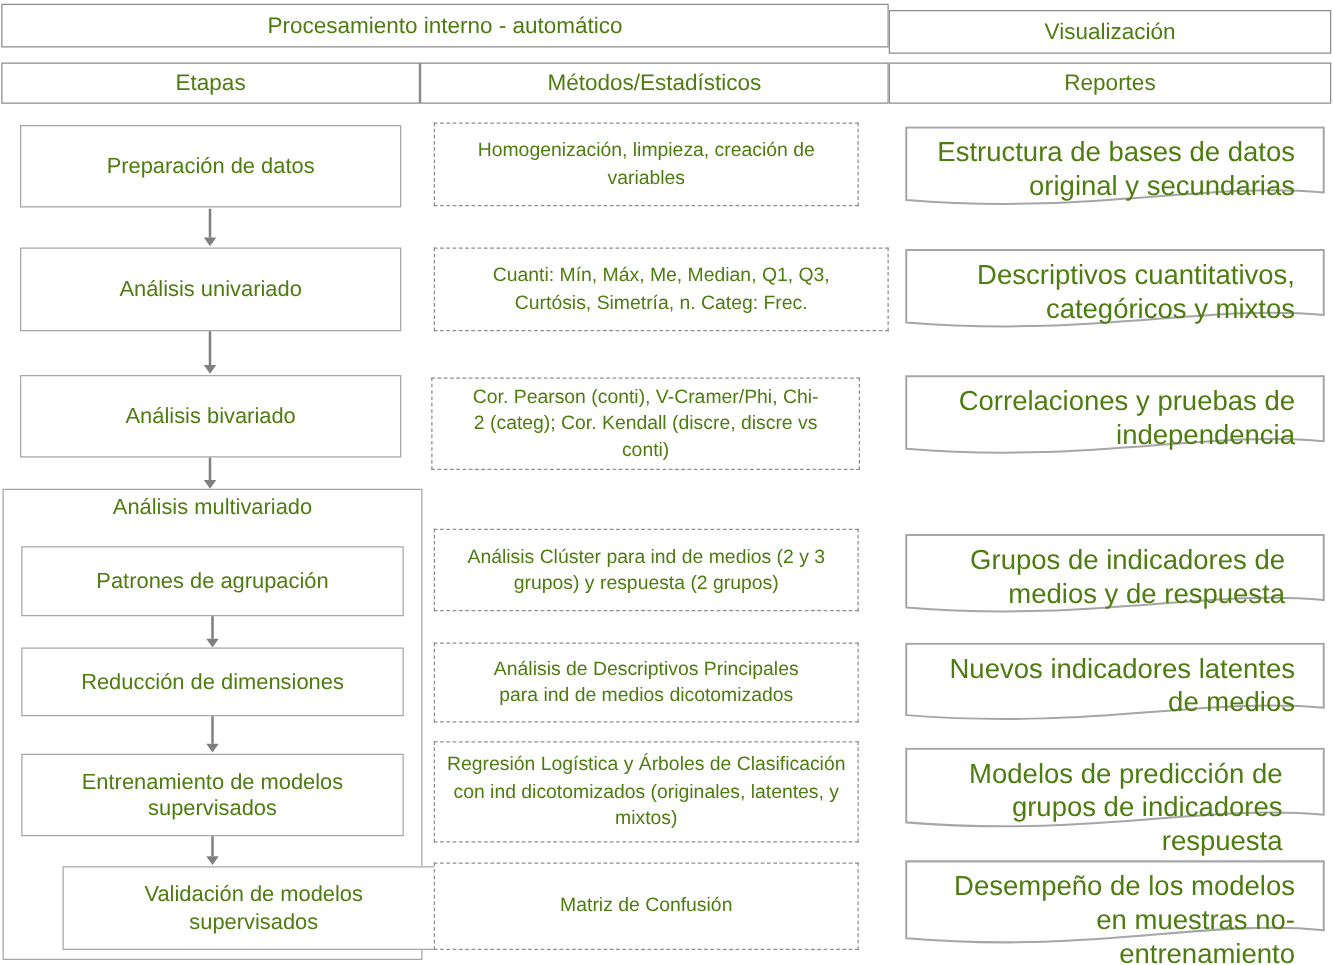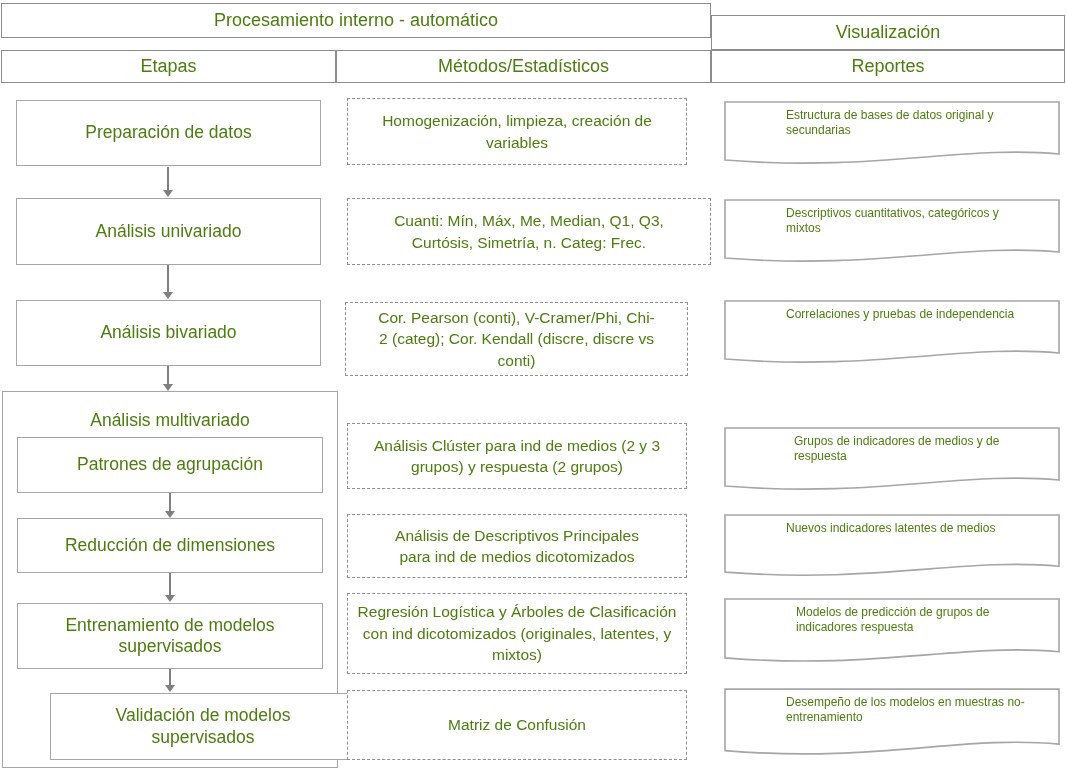--- a/index.html
+++ b/index.html
@@ -9,40 +9,40 @@
   }
   .canvas * { box-sizing:border-box; }
 
   
   .hdr {
     position:absolute; background:#fff; border:1.5px solid #8c8c8c;
     display:flex; align-items:center; justify-content:center;
     font-size:18px; white-space:nowrap;
   }
   #h1a { left:1px;   top:3px;  width:710px; height:35px; }
-  #h1b { left:711px; top:15px;  width:354px; height:35px; }
+  #h1b { left:711px; top:8px;  width:354px; height:35px; }
   #h2a { left:1px;   top:50px; width:335px; height:33px; }
   #h2b { left:336px; top:50px; width:375px; height:33px; }
   #h2c { left:711px; top:50px; width:354px; height:33px; }
 
   
   .stage {
     position:absolute; background:#fff; border:1.6px solid #a6a6a6;
     display:flex; align-items:center; justify-content:center; text-align:center;
     font-size:17.5px; line-height:1.22; padding:0 14px;
   }
   #s1 { left:16px; top:100px; width:305px; height:66px; }
   #s2 { left:16px; top:198px; width:305px; height:67px; }
   #s3 { left:16px; top:300px; width:305px; height:66px; }
 
   
   #mv { position:absolute; left:2px; top:391px; width:336px; height:377px;
         border:1.6px solid #a6a6a6; background:#fff; }
   #mv-label { position:absolute; left:2px; top:395px; width:336px; height:36px;
-        display:flex; align-items:flex-end; justify-content:center;
+        display:flex; align-items:flex-start; justify-content:center;
         font-size:17.5px; }
   .inner { padding:0 20px; }
   #m1 { left:17px; top:437px; width:306px; height:56px; }
   #m2 { left:17px; top:518px; width:306px; height:55px; }
   #m3 { left:17px; top:603px; width:306px; height:66px; }
   #m4 { left:17px; top:693px; width:306px; height:67px;margin-left:33px; }
 
   
   .arrow { position:absolute; width:2px; background:#7f7f7f; }
   .arrow::after {
@@ -69,22 +69,22 @@
   #d3 { left:345px; top:302px; width:343px; height:74px; padding:2px 32px; }
   #d4 { left:347px; top:423px; width:340px; height:66px; padding:2px 14px; }
   #d5 { left:347px; top:514px; width:340px; height:64px; padding:2px 30px; }
   #d6 { left:347px; top:593px; width:340px; height:81px; }
   #d7 { left:347px; top:690px; width:340px; height:70px; }
 
   
   .doc { position:absolute; width:336px; }
   .doc svg { position:absolute; left:0; top:0; width:100%; height:100%; }
   .doc-text {
-    position:relative; padding:7px 24px 0; text-align:left;
-    font-size:12px; line-height:1.23;margin-left:38px;
+    position:relative; padding:7px 24px 0; text-align:right;
+    font-size:22px; line-height:1.23;
   }
   #r1 { left:724px; top:101px; height:66px; }
   #r2 { left:724px; top:199px; height:66px; }
   #r3 { left:724px; top:300px; height:66px; }
   #r4 { left:724px; top:427px; height:66px; }
   #r4 .doc-text { padding:7px 32px 0; }
   #r5 { left:724px; top:514px; height:65px; }
   #r6 { left:724px; top:598px; height:67px; }
   #r6 .doc-text { padding:7px 34px 0; }
   #r7 { left:724px; top:688px; height:70px; }

